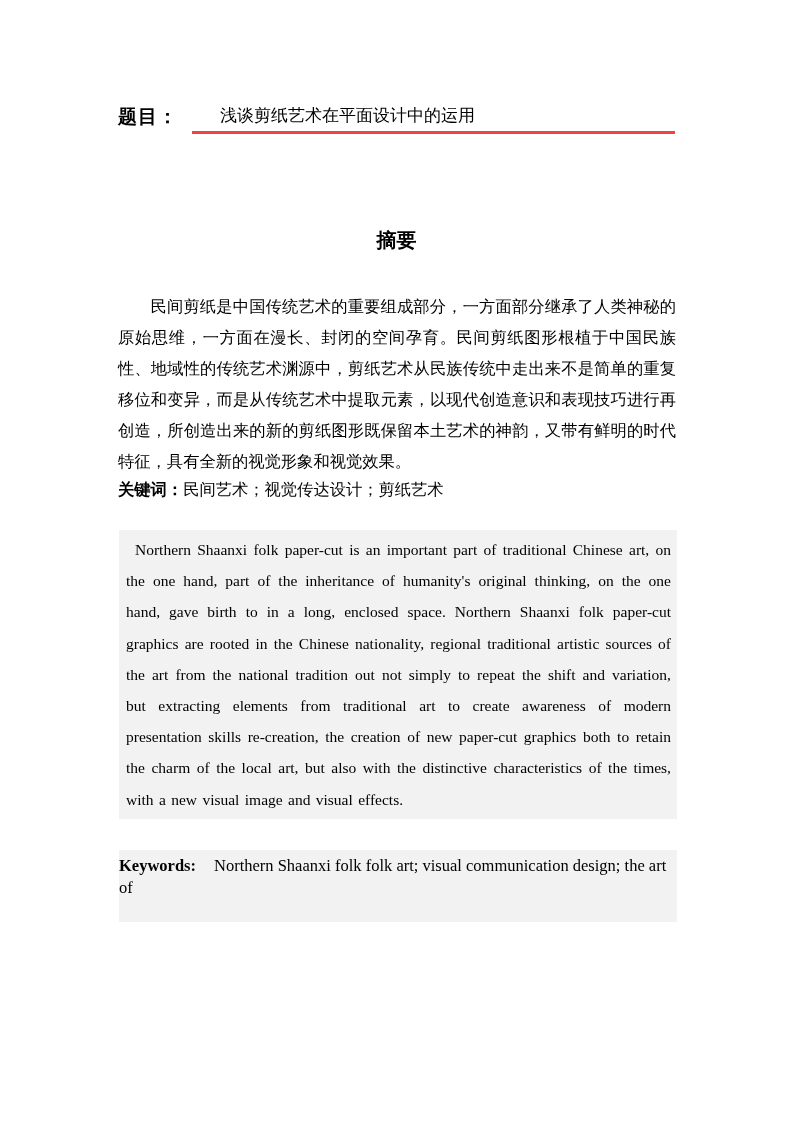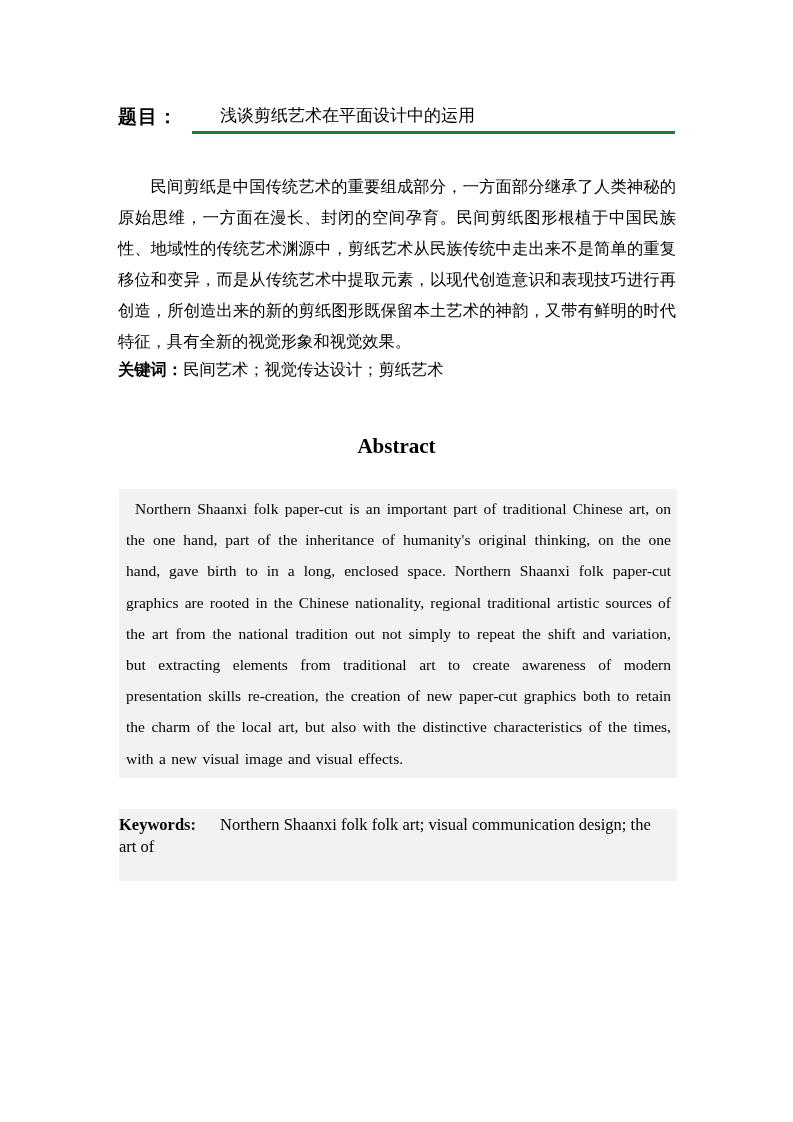--- a/index.html
+++ b/index.html
@@ -24,21 +24,21 @@
   .title-label {
     font-weight: bold;
     font-size: 19px;
     line-height: 28px;
     white-space: nowrap;
     letter-spacing: 1px;
   }
   .title-field {
     flex: 1;
     margin-left: 14px;
-    border-bottom: 3px solid #15803d;
+    border-bottom: 3px solid #ef4444;
     padding: 0 0 2px 28px;
     font-size: 17px;
     line-height: 26px;
     white-space: nowrap;
   }
 
   
   .cn-heading {
     margin-top: 92px;
     text-align: center;
@@ -80,42 +80,42 @@
     text-indent: 9px;
     word-spacing: 1.5px;
   }
   .en-keywords {
     margin: 31px 116px 0 119px;
     padding: 5px 6px 23px 0;
     font-family: "Liberation Serif", "DejaVu Serif", serif;
     font-size: 16.5px;
     line-height: 22px;
   }
-  .kw-label { margin-right: 24px; }
+  .kw-label { margin-right: 18px; }
 </style>
 </head>
 <body>
 
 <div class="page">
 
   <div class="title-row">
     <span class="title-label">题目：</span>
     <span class="title-field">
       <span>浅谈剪纸艺术在平面设计中的运用</span>
     </span>
   </div>
 
+  <div class="cn-heading">摘要</div>
 
   <p class="cn-body">民间剪纸是中国传统艺术的重要组成部分，一方面部分继承了人类神秘的原始思维，一方面在漫长、封闭的空间孕育。民间剪纸图形根植于中国民族性、地域性的传统艺术渊源中，剪纸艺术从民族传统中走出来不是简单的重复移位和变异，而是从传统艺术中提取元素，以现代创造意识和表现技巧进行再创造，所创造出来的新的剪纸图形既保留本土艺术的神韵，又带有鲜明的时代特征，具有全新的视觉形象和视觉效果。</p>
 
   <p class="cn-keywords">
     <span class="bold">关键词：</span><span>民间艺术；视觉传达设计；剪纸艺术</span>
   </p>
 
-  <div class="en-heading">Abstract</div>
 
   <p class="en-body highlight">Northern Shaanxi folk paper-cut is an important part of traditional Chinese art, on the one hand, part of the inheritance of humanity's original thinking, on the one hand, gave birth to in a long, enclosed space. Northern Shaanxi folk paper-cut graphics are rooted in the Chinese nationality, regional traditional artistic sources of the art from the national tradition out not simply to repeat the shift and variation, but extracting elements from traditional art to create awareness of modern presentation skills re-creation, the creation of new paper-cut graphics both to retain the charm of the local art, but also with the distinctive characteristics of the times, with a new visual image and visual effects.</p>
 
   <p class="en-keywords highlight">
     <span class="bold kw-label">Keywords:</span><span>Northern Shaanxi folk folk art; visual communication design; the art of</span>
   </p>
 
 </div>
 
 </body></html>

